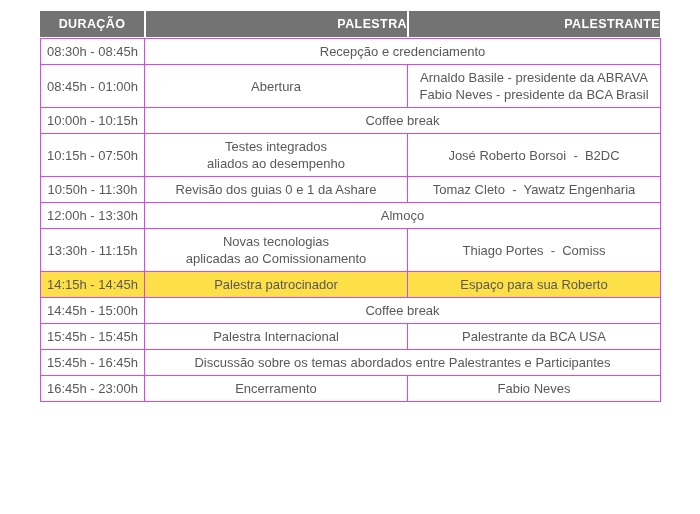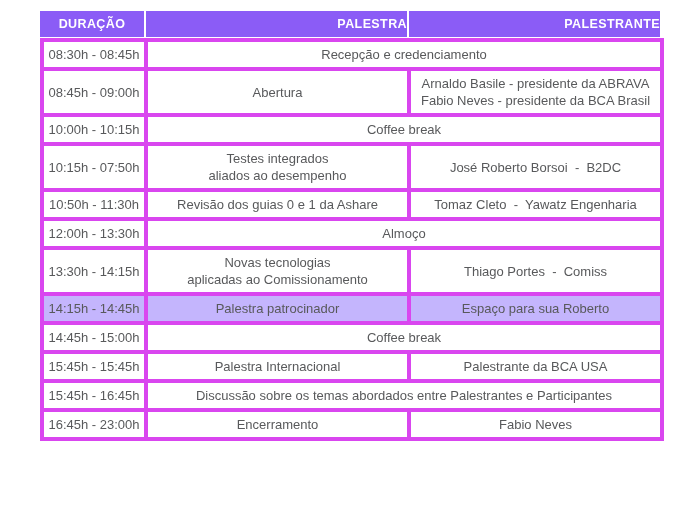--- a/index.html
+++ b/index.html
@@ -17,21 +17,21 @@
     width: 620px;
   }
   
   .header-row {
     display: grid;
     grid-template-columns: 104px 263px 253px;
     width: 620px;
     box-sizing: border-box;
   }
   .header-cell {
-    background: #8b5cf6;
+    background: #737373;
     color: #ffffff;
     font-size: 12.5px;
     font-weight: bold;
     letter-spacing: 0.4px;
     text-align: center;
     height: 26px;
     line-height: 26px;
     box-sizing: border-box;
     overflow: hidden;
     white-space: nowrap;
@@ -43,35 +43,35 @@
   
   table.schedule {
     border-collapse: collapse;
     table-layout: fixed;
     width: 620px;
     margin-top: 1px;
     color: #58595B;
     font-size: 13px;
   }
   table.schedule td {
-    border: 4px solid #d946ef;
+    border: 1px solid #d946ef;
     text-align: center;
     vertical-align: middle;
     padding: 4px 6px;
     line-height: 17px;
     white-space: pre-wrap;
     box-sizing: border-box;
   }
   table.schedule td.duration-cell {
     white-space: nowrap;
     padding-left: 2px;
     padding-right: 2px;
   }
   tr.highlight td {
-    background: #c4b5fd;
+    background: #fde047;
   }
 </style>
 </head>
 <body>
 
 <div class="schedule-wrap">
   <div class="header-row">
     <div class="header-cell">DURAÇÃO</div>
     <div class="header-cell">PALESTRA</div>
     <div class="header-cell">PALESTRANTE</div>
@@ -81,21 +81,21 @@
       <col style="width:104px">
       <col style="width:263px">
       <col style="width:253px">
     </colgroup>
     <tbody id="schedule-tbody">
         <tr>
           <td class="duration-cell">08:30h - 08:45h</td>
           <td colspan="2">Recepção e credenciamento</td>
         </tr>
         <tr>
-          <td class="duration-cell">08:45h - 09:00h</td>
+          <td class="duration-cell">08:45h - 01:00h</td>
           <td>Abertura</td>
           <td>Arnaldo Basile - presidente da ABRAVA
 Fabio Neves - presidente da BCA Brasil</td>
         </tr>
         <tr>
           <td class="duration-cell">10:00h - 10:15h</td>
           <td colspan="2">Coffee break</td>
         </tr>
         <tr>
           <td class="duration-cell">10:15h - 07:50h</td>
@@ -106,21 +106,21 @@
         <tr>
           <td class="duration-cell">10:50h - 11:30h</td>
           <td>Revisão dos guias 0 e 1 da Ashare</td>
           <td>Tomaz Cleto  -  Yawatz Engenharia</td>
         </tr>
         <tr>
           <td class="duration-cell">12:00h - 13:30h</td>
           <td colspan="2">Almoço</td>
         </tr>
         <tr>
-          <td class="duration-cell">13:30h - 14:15h</td>
+          <td class="duration-cell">13:30h - 11:15h</td>
           <td>Novas tecnologias
 aplicadas ao Comissionamento</td>
           <td>Thiago Portes  -  Comiss</td>
         </tr>
         <tr class="highlight">
           <td class="duration-cell">14:15h - 14:45h</td>
           <td>Palestra patrocinador</td>
           <td>Espaço para sua Roberto</td>
         </tr>
         <tr>

